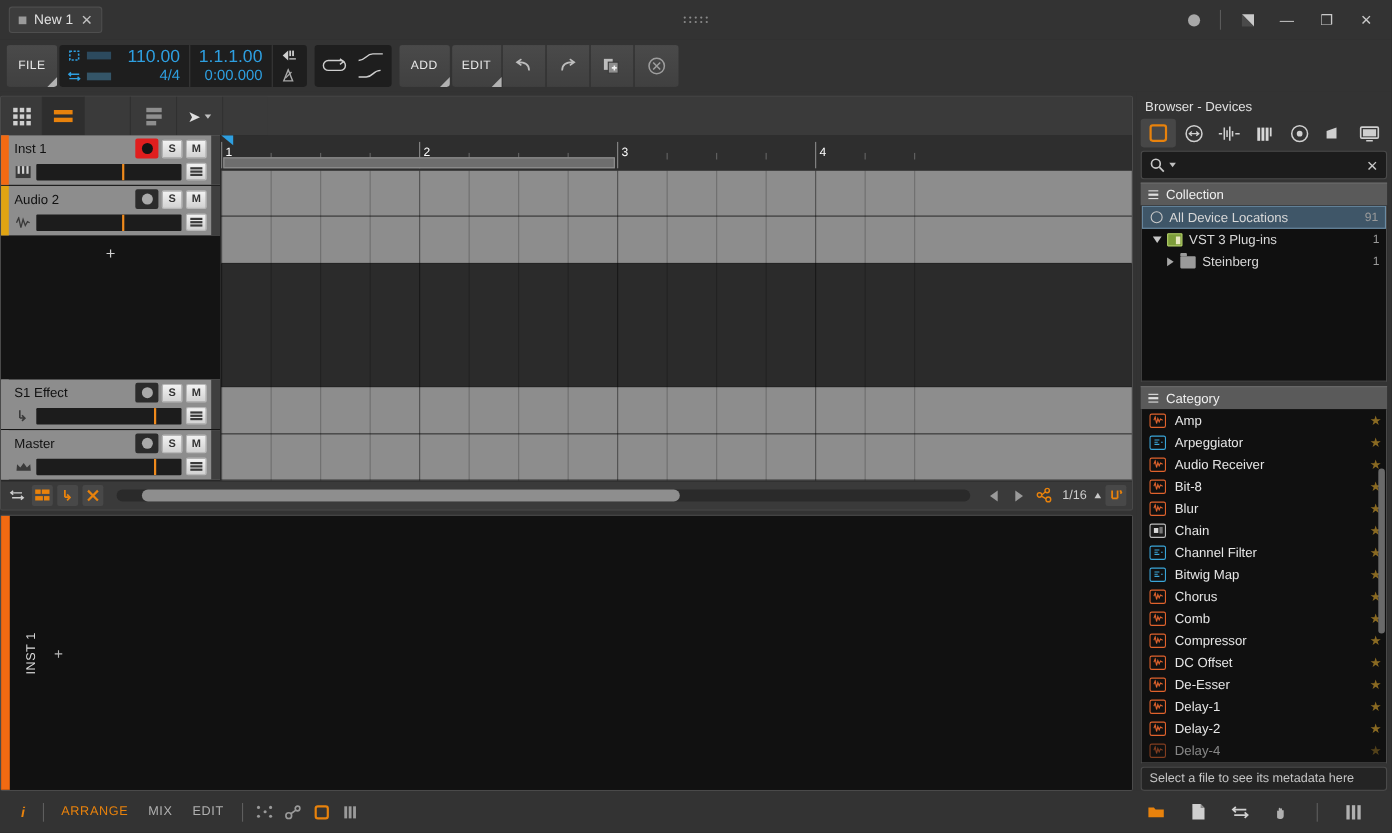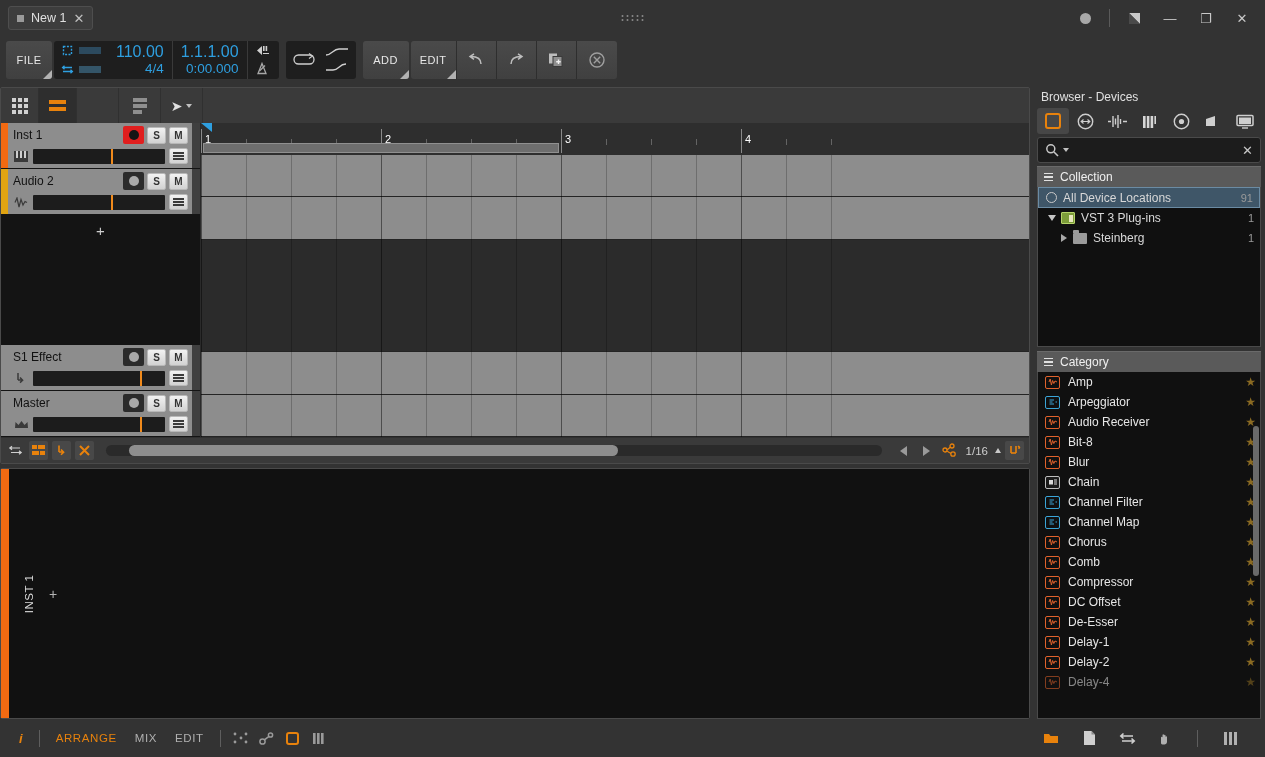--- a/index.html
+++ b/index.html
@@ -800,21 +800,21 @@
             </span>
           <span>Channel Filter</span>
           <span class="star">★</span>
         </div>
         <div class="cat-row">
           <span class="devico note">
               <svg viewBox="0 0 10 8" width="10" height="8">
                 <path d="M1.5 2 L6 2 M1.5 4 L4.5 4 M1.5 6 L6 6 M7.5 4 L9 4" stroke="#3aa5d8" stroke-width="1"></path>
               </svg>
             </span>
-          <span>Channel Map</span>
+          <span>Bitwig Map</span>
           <span class="star">★</span>
         </div>
         <div class="cat-row">
           <span class="devico fx">
               <svg class="wave" viewBox="0 0 10 8">
                 <path d="M1 4 L2.2 1 L3.4 7 L4.6 2.5 L5.8 5.5 L7 3 L9 4" stroke="#e0622c" stroke-width="1" fill="none"></path>
               </svg>
             </span>
           <span>Chorus</span>
           <span class="star">★</span>
@@ -878,20 +878,21 @@
               <svg class="wave" viewBox="0 0 10 8">
                 <path d="M1 4 L2.2 1 L3.4 7 L4.6 2.5 L5.8 5.5 L7 3 L9 4" stroke="#e0622c" stroke-width="1" fill="none"></path>
               </svg>
             </span>
           <span>Delay-4</span>
           <span class="star">★</span>
         </div>
         <div class="cat-scroll"></div>
       </div>
 
+      <div class="meta">Select a file to see its metadata here</div>
     </div>
   </div>
 
   <div class="statusbar">
     <span class="sb-i">i</span>
     <span class="sb-sep"></span>
     <span class="sb-link act">ARRANGE</span>
     <span class="sb-link">MIX</span>
     <span class="sb-link">EDIT</span>
     <span class="sb-sep"></span>

